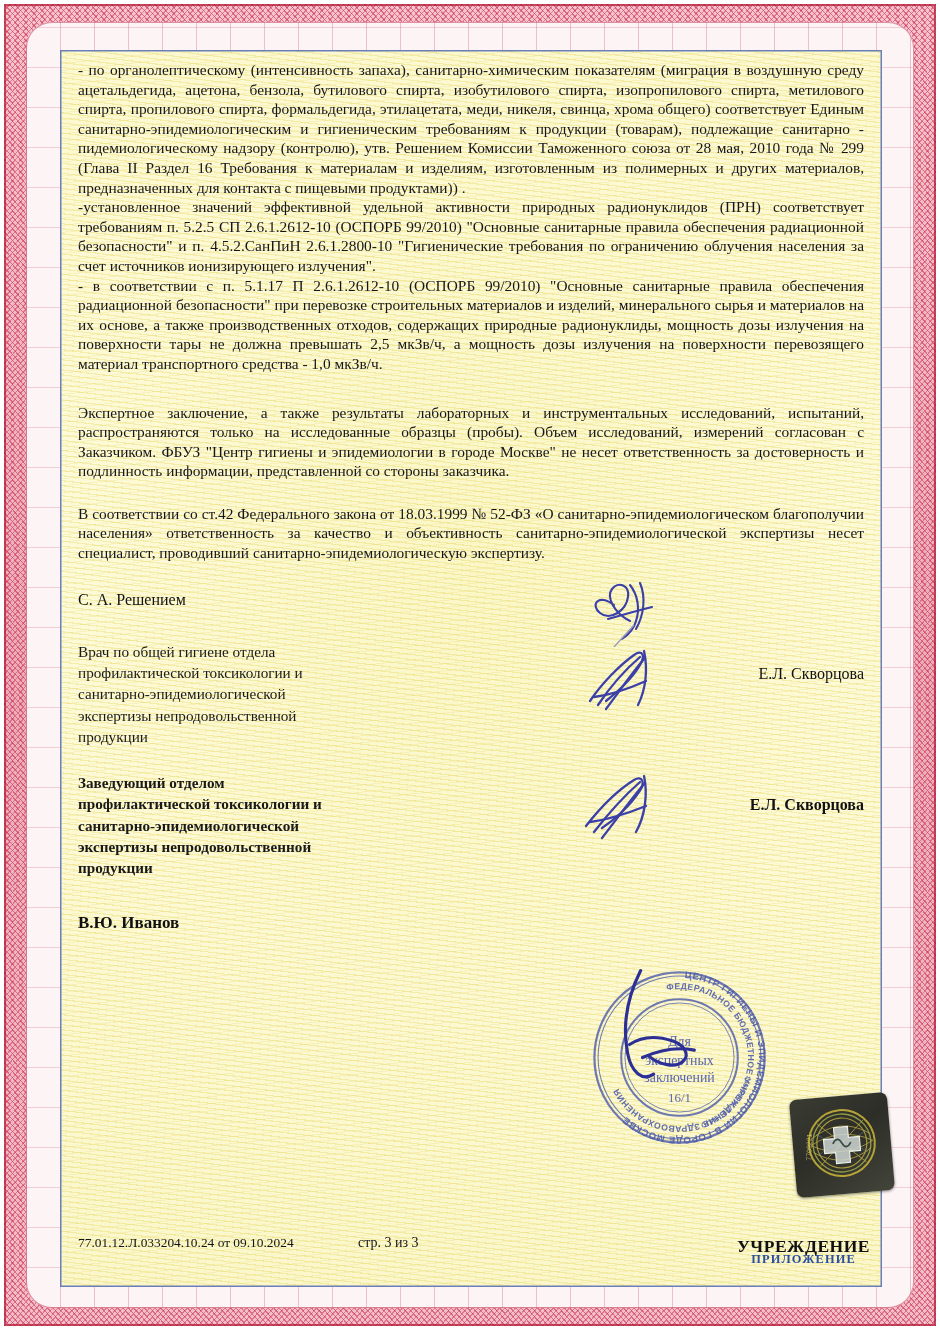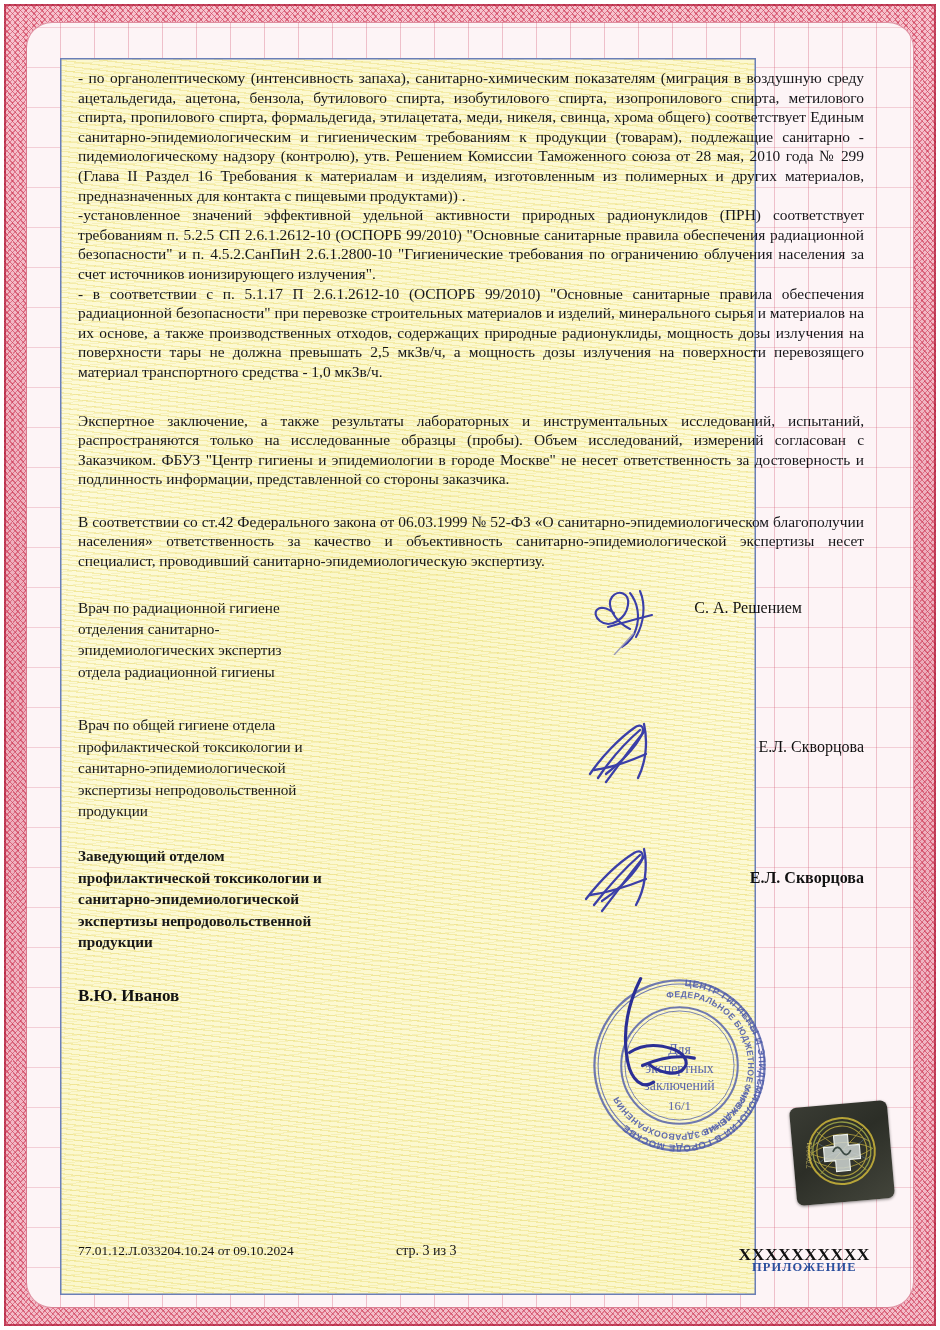--- a/index.html
+++ b/index.html
@@ -62,22 +62,22 @@
     border-radius: 26px;
     background:
       repeating-linear-gradient(0deg,
         rgba(205,70,100,0.22) 0px, rgba(205,70,100,0.22) 1px,
         rgba(0,0,0,0) 1px, rgba(0,0,0,0) 40px);
   }
 
   
   .paper {
     position: absolute;
-    left: 60px; top: 58px;
-    width: 696px; height: 1237px;
+    left: 60px; top: 50px;
+    width: 822px; height: 1237px;
     background:
       repeating-linear-gradient(
         7deg,
         rgba(226,206,66,0.30) 0px, rgba(226,206,66,0.30) 1.2px,
         rgba(255,253,222,0) 1.2px, rgba(255,253,222,0) 5px),
       repeating-linear-gradient(
         -6deg,
         rgba(222,204,80,0.18) 0px, rgba(222,204,80,0.18) 1px,
         rgba(255,253,222,0) 1px, rgba(255,253,222,0) 7px),
       radial-gradient(ellipse 70% 52% at 50% 42%,
@@ -157,21 +157,20 @@
   
   .footer {
     position: absolute;
     left: 18px; bottom: 36px;
     width: 786px;
     z-index: 6;
   }
   .footer-line {
     display: flex;
     align-items: baseline;
-    gap: 38px;
   }
   .doc-number {
     font-size: 13.4px;
     color: #141414;
     width: 330px;
   }
   .page-number {
     font-size: 14px;
     color: #141414;
     flex: 1;
@@ -211,28 +210,24 @@
     <div class="content">
 
       <p class="body-par">- по органолептическому (интенсивность запаха), санитарно-химическим показателям (миграция в воздушную среду ацетальдегида, ацетона, бензола, бутилового спирта,   изобутилового спирта, изопропилового спирта, метилового спирта, пропилового спирта,  формальдегида, этилацетата, меди, никеля, свинца, хрома общего)  соответствует Единым санитарно-эпидемиологическим и гигиеническим требованиям к продукции (товарам), подлежащие санитарно - пидемиологическому надзору (контролю), утв. Решением Комиссии Таможенного союза от 28 мая, 2010 года № 299 (Глава II Раздел 16 Требования к материалам и изделиям, изготовленным из полимерных и других материалов, предназначенных для контакта с пищевыми продуктами)) .</p>
       <p class="body-par">-установленное значений эффективной удельной активности природных радионуклидов (ПРН) соответствует требованиям п. 5.2.5 СП 2.6.1.2612-10 (ОСПОРБ 99/2010) "Основные санитарные правила обеспечения радиационной безопасности" и п. 4.5.2.СанПиН 2.6.1.2800-10 "Гигиенические требования по ограничению облучения населения за счет источников ионизирующего излучения".</p>
       <p class="body-par">- в соответствии с п. 5.1.17 П 2.6.1.2612-10 (ОСПОРБ 99/2010) "Основные санитарные правила обеспечения радиационной безопасности" при перевозке строительных материалов и изделий, минерального сырья и материалов на их основе, а также производственных отходов, содержащих природные радионуклиды, мощность дозы излучения на поверхности тары не должна превышать 2,5 мкЗв/ч, а мощность дозы излучения на поверхности перевозящего материал транспортного средства - 1,0 мкЗв/ч.</p>
 
       <div class="gap-lg"></div>
       <p class="body-par">Экспертное заключение, а также результаты лабораторных и инструментальных исследований, испытаний, распространяются только на исследованные образцы (пробы). Объем исследований, измерений согласован с Заказчиком.  ФБУЗ "Центр гигиены и эпидемиологии в городе Москве" не несет ответственность за достоверность и подлинность информации, представленной со стороны заказчика.</p>
 
       <div class="gap-md"></div>
-      <p class="body-par">В соответствии со ст.42 Федерального закона от 06.03.1999 № 52-ФЗ «О санитарно-эпидемиологическом благополучии населения» ответственность за качество и объективность санитарно-эпидемиологической экспертизы несет специалист, проводивший санитарно-эпидемиологическую экспертизу.</p>
+      <p class="body-par">В соответствии со ст.42 Федерального закона от 18.03.1999 № 52-ФЗ «О санитарно-эпидемиологическом благополучии населения» ответственность за качество и объективность санитарно-эпидемиологической экспертизы несет специалист, проводивший санитарно-эпидемиологическую экспертизу.</p>
 
       <div class="sig-block" style="margin-top:26px;">
         <div class="sig-row">
-          <div class="sig-title">Врач по радиационной гигиене
-отделения санитарно-
-эпидемиологических экспертиз
-отдела радиационной гигиены</div>
           <div class="sig-name" style="margin-right:62px;">С. А. Решением</div>
         </div>
         <svg class="sig-scribble" style="left:500px; top:-12px;" width="120" height="70" viewBox="0 0 120 70">
           <g fill="none" stroke="#3b3fa8" stroke-width="2.1" stroke-linecap="round">
             <path d="M36 28 C20 16, 12 28, 22 36 C32 44, 48 34, 50 20 C52 8, 40 4, 34 12 C28 20, 36 36, 52 44"></path>
             <path d="M52 8 C60 18, 62 32, 58 44 C56 52, 50 58, 44 62"></path>
             <path d="M62 6 C68 20, 66 38, 58 52"></path>
             <path d="M30 42 C44 38, 58 34, 74 30"></path>
           </g>
           <path d="M56 48 L36 70" fill="none" stroke="#9a9ab8" stroke-width="1.4"></path>
@@ -350,19 +345,19 @@
         <text x="17" y="62" transform="rotate(-84 17 62)" font-size="7" fill="#d8c96a" font-family="'Liberation Sans', sans-serif" opacity="0.8">7709221</text>
       </svg>
     </div>
 
     <div class="footer">
       <div class="footer-line">
         <div class="doc-number">77.01.12.Л.033204.10.24  от   09.10.2024</div>
         <div class="page-number">стр. 3 из 3</div>
       </div>
       <div class="serial-wrap">
-        <div class="serial">ХХХХХХХХХХ</div>
+        <div class="serial">УЧРЕЖДЕНИЕ</div>
         <div class="annex">ПРИЛОЖЕНИЕ</div>
       </div>
     </div>
 
   </div>
 </div>
 
 </body></html>

